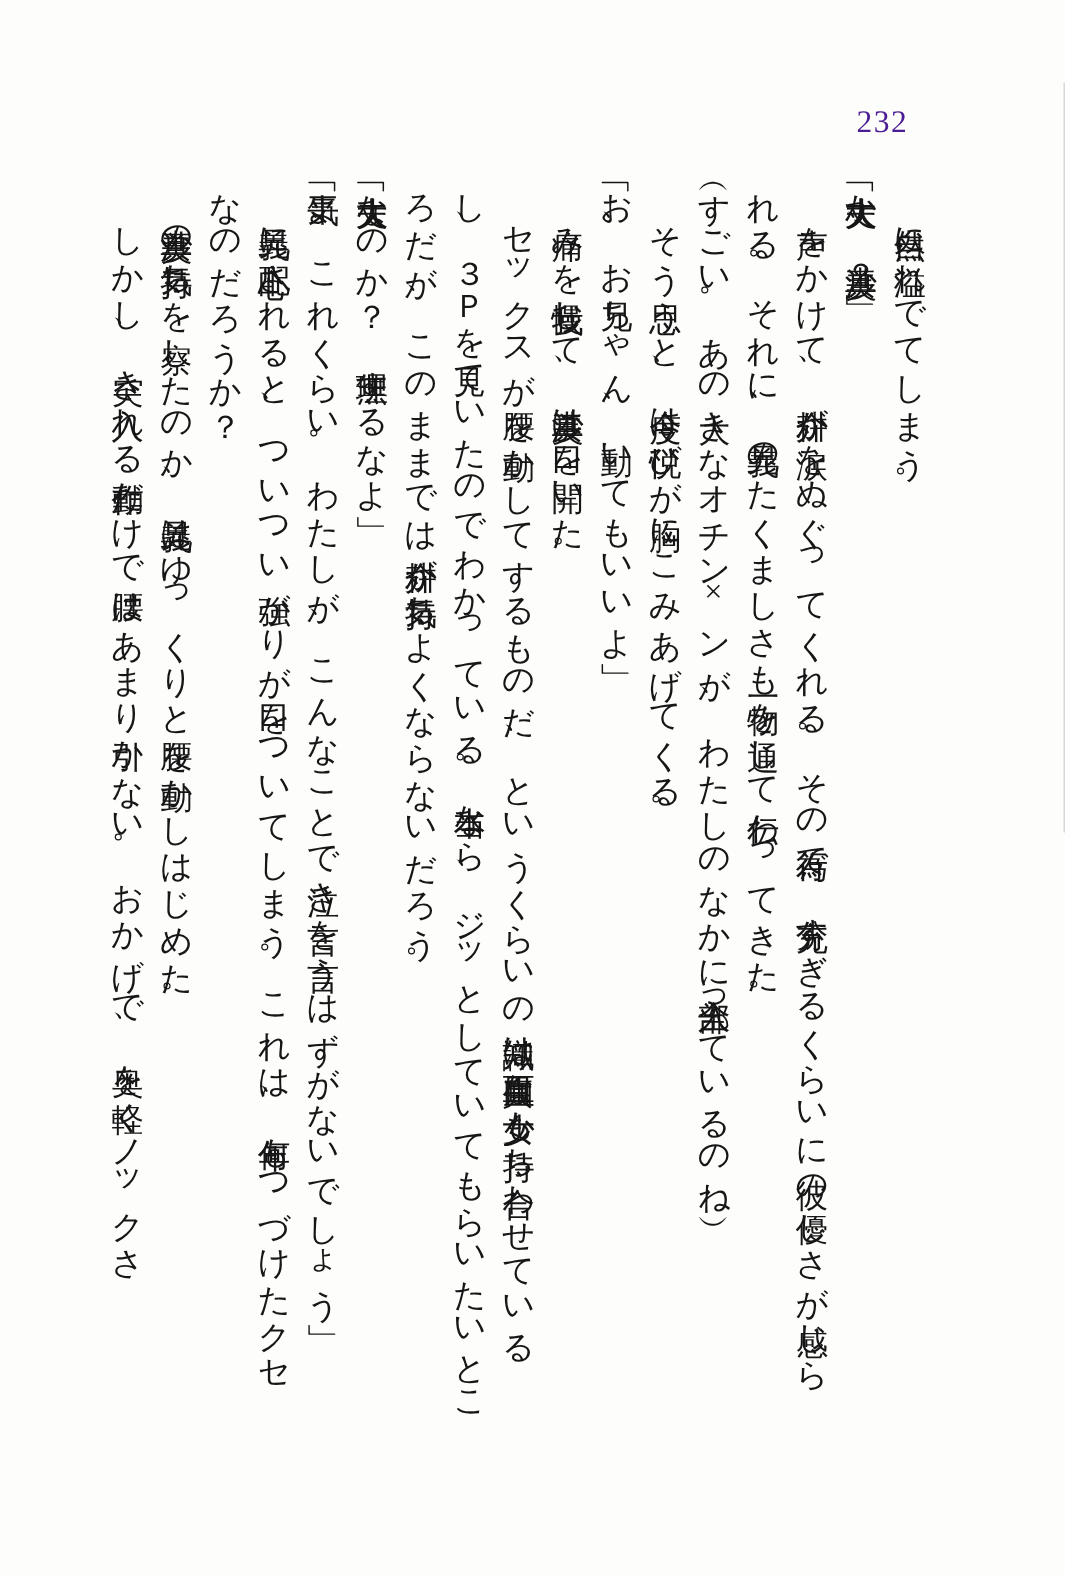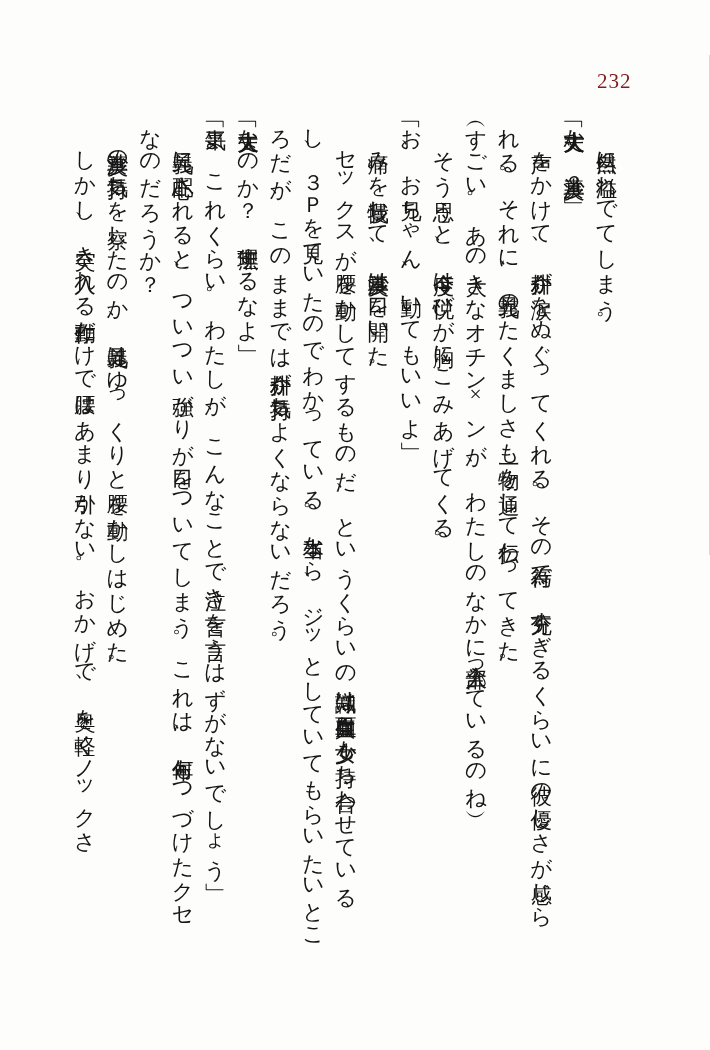--- a/index.html
+++ b/index.html
@@ -15,24 +15,24 @@
   }
   .page {
     position: relative;
     width: 710px;
     height: 1050px;
     background: #fdfdfc;
   }
   .page-number {
     position: absolute;
     top: 69px;
-    left: 597px;
+    left: 571px;
     font-size: 21px;
     letter-spacing: 1px;
-    color: #7f1d1d;
+    color: #4c1d95;
     writing-mode: horizontal-tb;
   }
   .text-block {
     position: absolute;
     top: 114px;
     right: 88px;
     height: 826px;
     writing-mode: vertical-rl;
     text-orientation: mixed;
     font-size: 21.5px;

